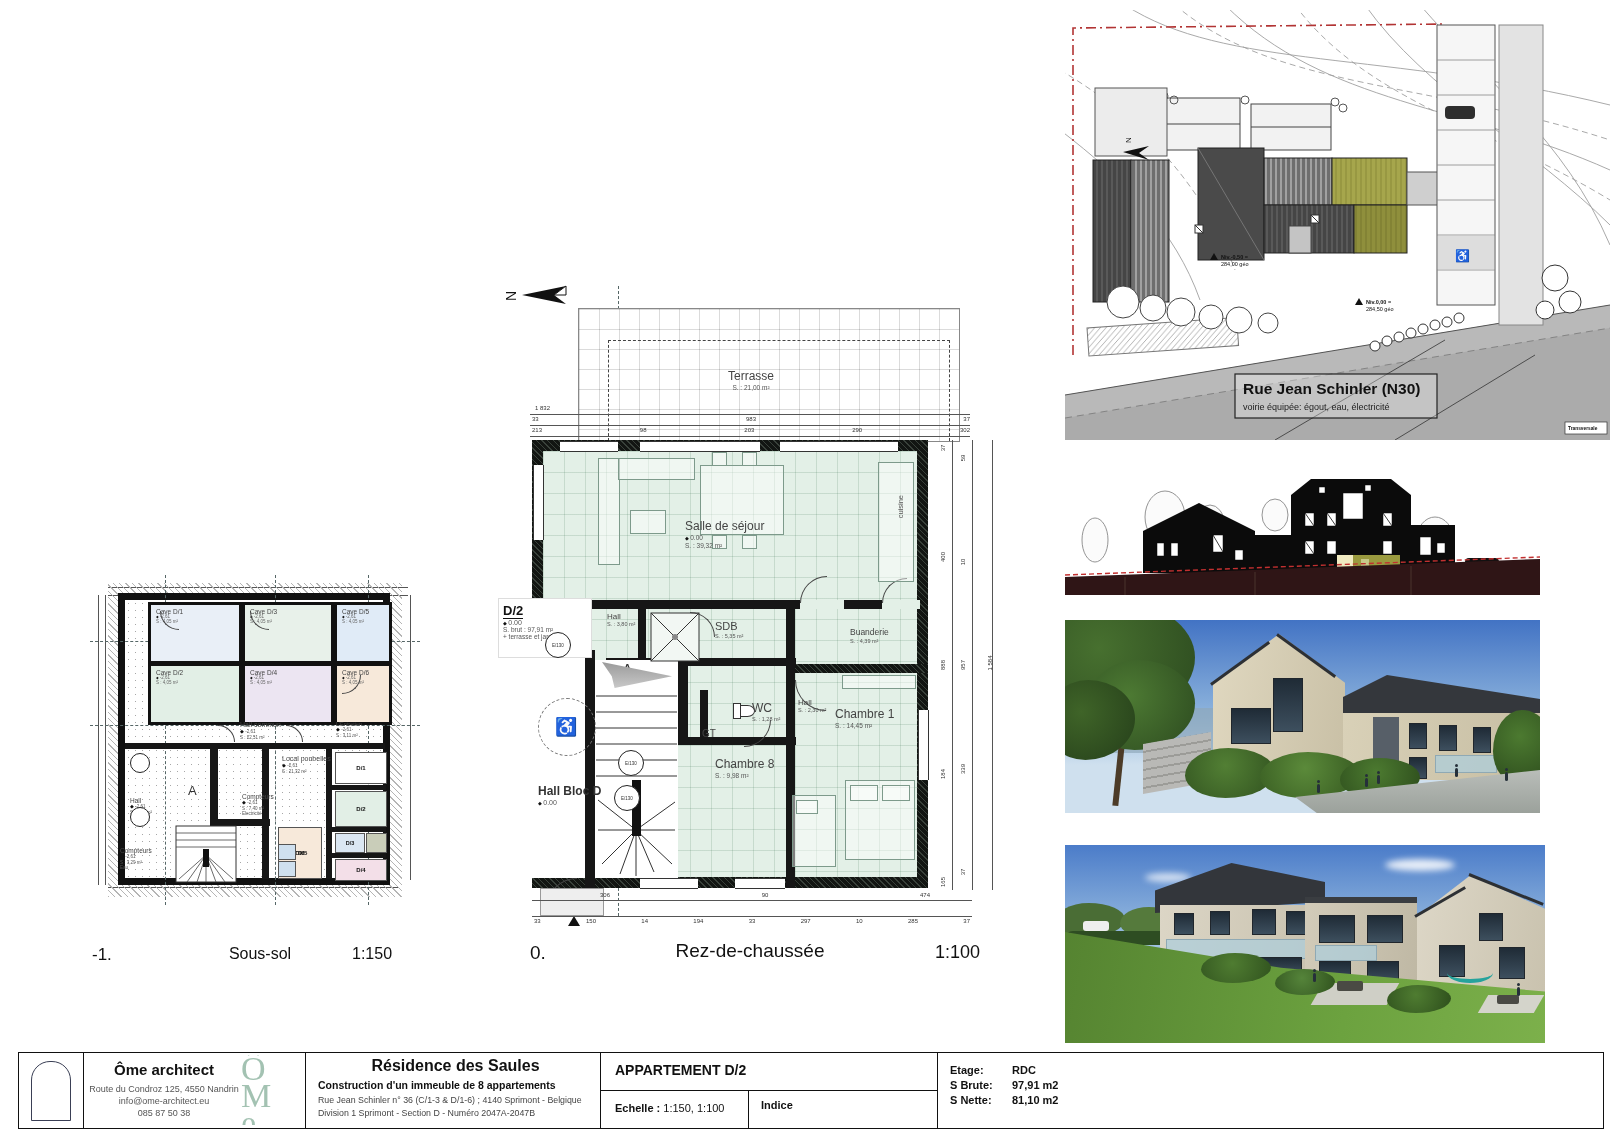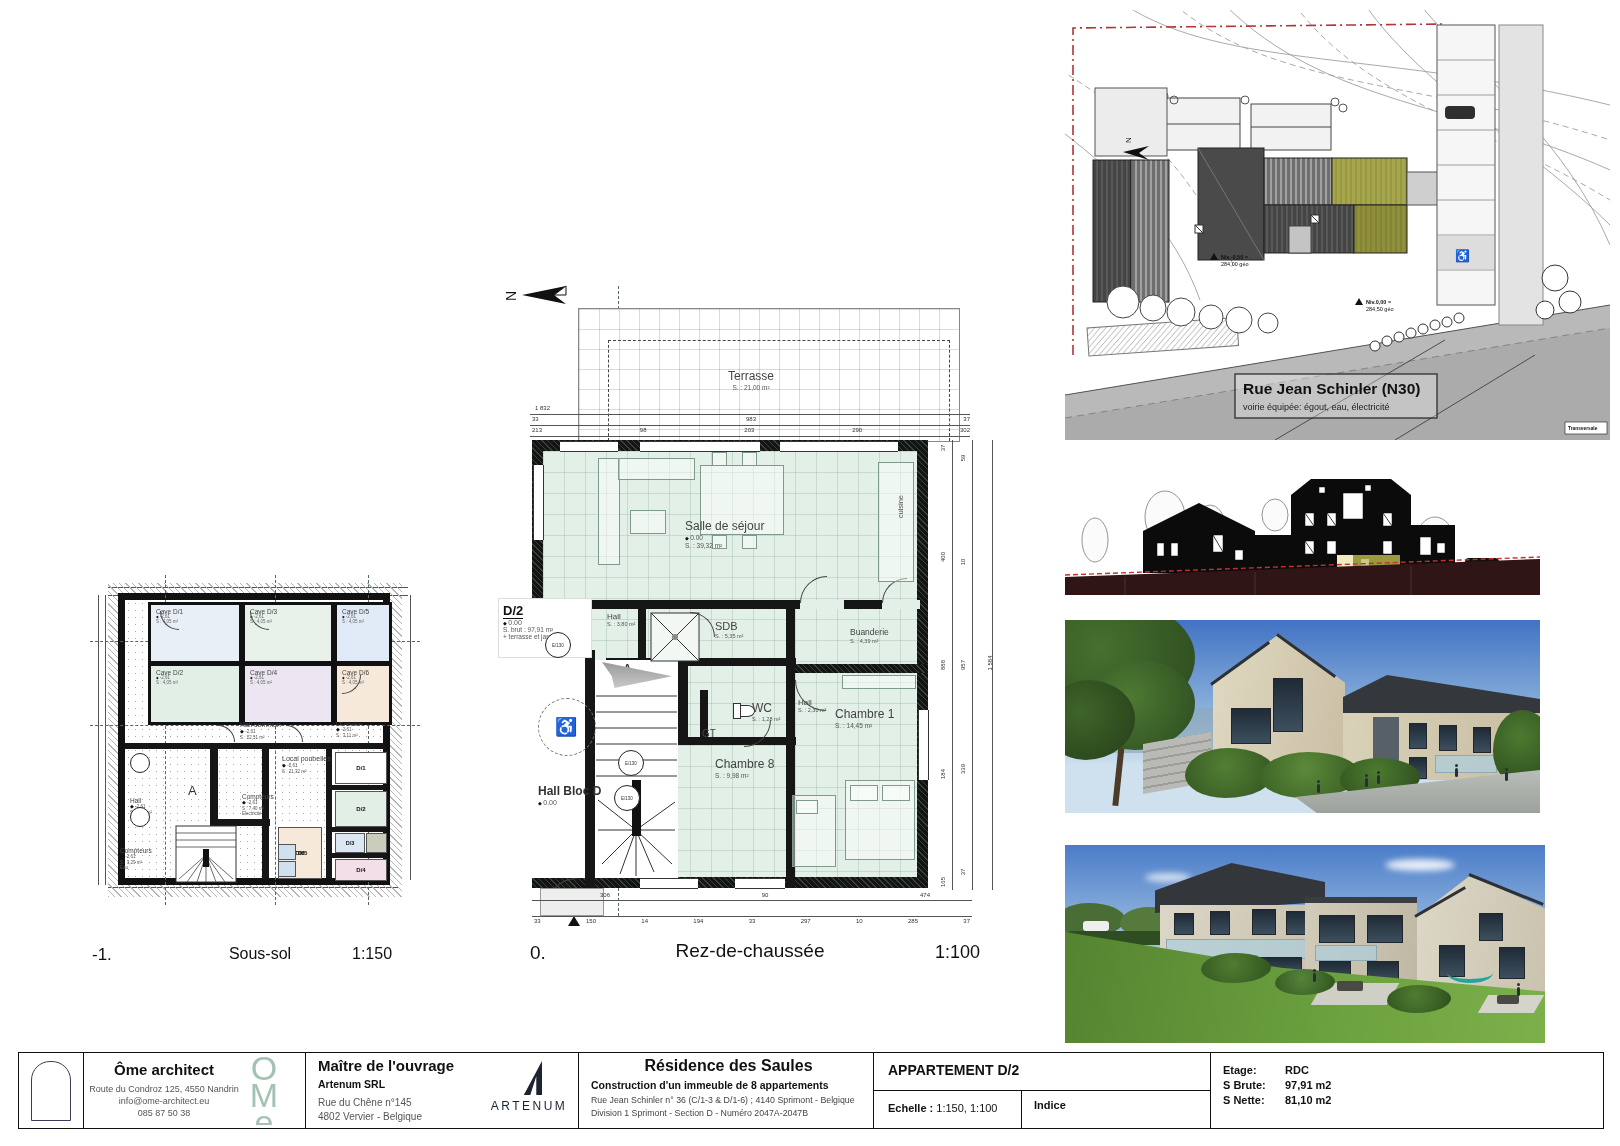--- a/index.html
+++ b/index.html
@@ -744,39 +744,25 @@
 
     <div class="cell" style="width:222px;">
       <div style="position:absolute;left:0;top:8px;width:160px;text-align:center;">
         <div class="tbh">Ôme architect</div>
         <div class="tbsmall" style="margin-top:5px;">
           <div>Route du Condroz 125,  4550 Nandrin</div>
           <div>info@ome-architect.eu</div>
           <div>085 87 50 38</div>
         </div>
       </div>
-      <div style="position:absolute;right:13px;top:2px;width:58px;height:70px;color:#a3c2b2;font-size:34px;line-height:.8;text-align:center;overflow:hidden;">
+      <div style="position:absolute;right:6px;top:2px;width:58px;height:70px;color:#a3c2b2;font-size:34px;line-height:.8;text-align:left;overflow:hidden;font-family:Liberation Serif, serif;">
         <span style="letter-spacing:-2px;display:inline-block;width:34px;word-break:break-all;">ÔMe</span>
       </div>
     </div>
 
-    <div class="cell" style="width:273px;">
-      <div style="position:absolute;left:12px;top:4px;">
-        <div class="tbh">Maître de l'ouvrage</div>
-        <div style="font-weight:bold;font-size:10.5px;margin-top:4px;">Artenum SRL</div>
-        <div class="tbsmall" style="margin-top:6px;font-size:10px;">
-          <div>Rue du Chêne n°145</div>
-          <div>4802 Vervier - Belgique</div>
-        </div>
-      </div>
-      <div style="position:absolute;right:10px;top:8px;width:78px;text-align:center;">
-        <div style="margin:0 auto;width:26px;height:34px;background:#1b2430;clip-path:polygon(100% 0,100% 100%,78% 100%,78% 45%,55% 100%,30% 100%);"></div>
-        <div style="font-size:12px;letter-spacing:2.5px;color:#1b2430;margin-top:4px;">ARTENUM</div>
-      </div>
-    </div>
 
     <div class="cell" style="width:295px;">
       <div style="position:absolute;left:12px;top:4px;width:275px;">
         <div class="tbh" style="text-align:center;font-size:16px;">Résidence des Saules</div>
         <div style="font-weight:bold;font-size:10.5px;margin-top:4px;">Construction d'un immeuble de 8 appartements</div>
         <div style="font-size:8.8px;color:#444;margin-top:3px;line-height:1.5;">
           <div>Rue Jean Schinler n° 36 (C/1-3 &amp; D/1-6)  ; 4140 Sprimont - Belgique</div>
           <div>Division 1 Sprimont - Section D - Numéro 2047A-2047B</div>
         </div>
       </div>

